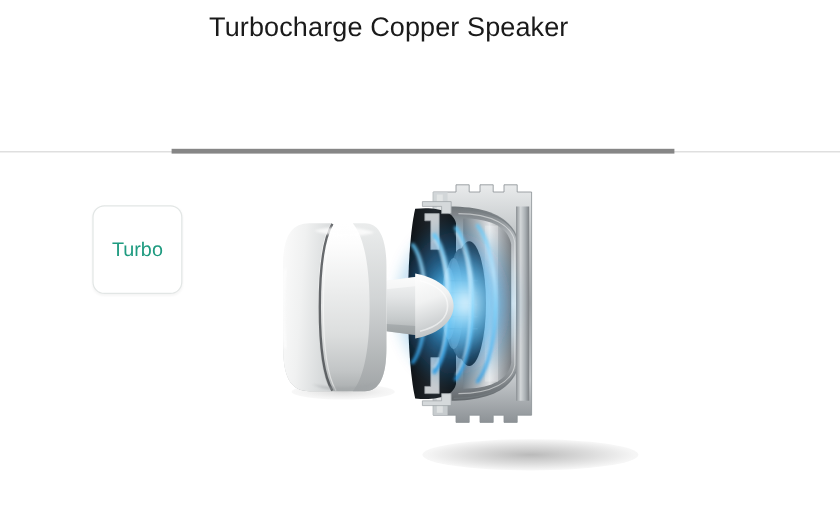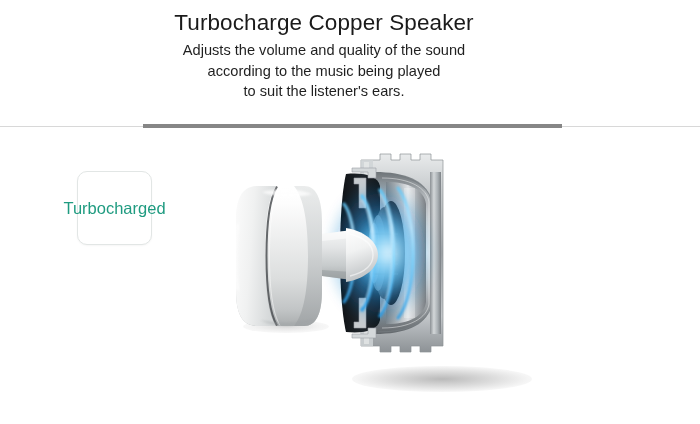--- a/index.html
+++ b/index.html
@@ -128,35 +128,29 @@
                 rgba(120,120,120,0.26) 0%,
                 rgba(160,160,160,0.12) 55%,
                 rgba(255,255,255,0) 100%);
   }
 </style>
 </head>
 <body>
 
 <div class="header">
   <h1 class="title">Turbocharge Copper Speaker</h1>
-  <div class="subtitle">
-    <span class="subtitle-line">Adjusts the volume and quality of the sound</span>
-    <span class="subtitle-line">according to the music being played</span>
-    <span class="subtitle-line">to suit the listener's ears.</span>
-  </div>
 </div>
 
 <div class="divider-wrap">
   <div class="divider-thin"></div>
   <div class="divider-thick"></div>
 </div>
 
 <div class="badge">
   <span class="badge-line">Turbo</span>
-  <span class="badge-line">charged</span>
 </div>
 
 <div class="shadow-ellipse shadow-bud"></div>
 <div class="shadow-ellipse shadow-main"></div>
 
 <div class="product">
 <svg width="320" height="250" viewBox="0 0 320 250" xmlns="http://www.w3.org/2000/svg">
   <defs>
 
     <linearGradient id="gMetalFrame" x1="0" y1="0" x2="0" y2="1">

